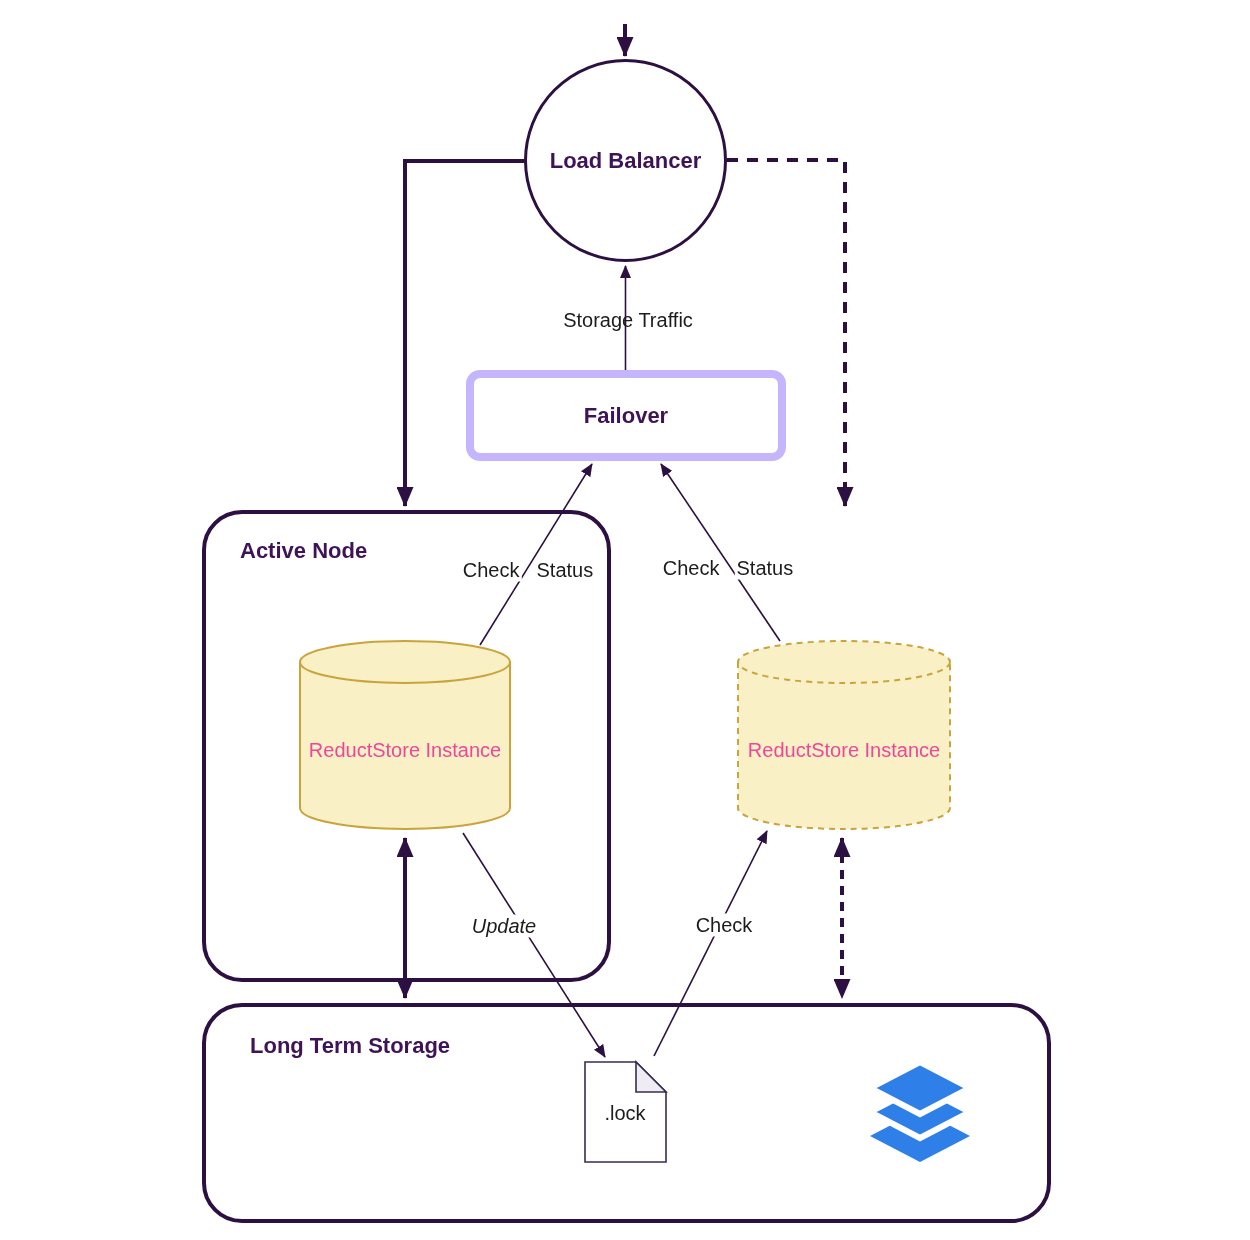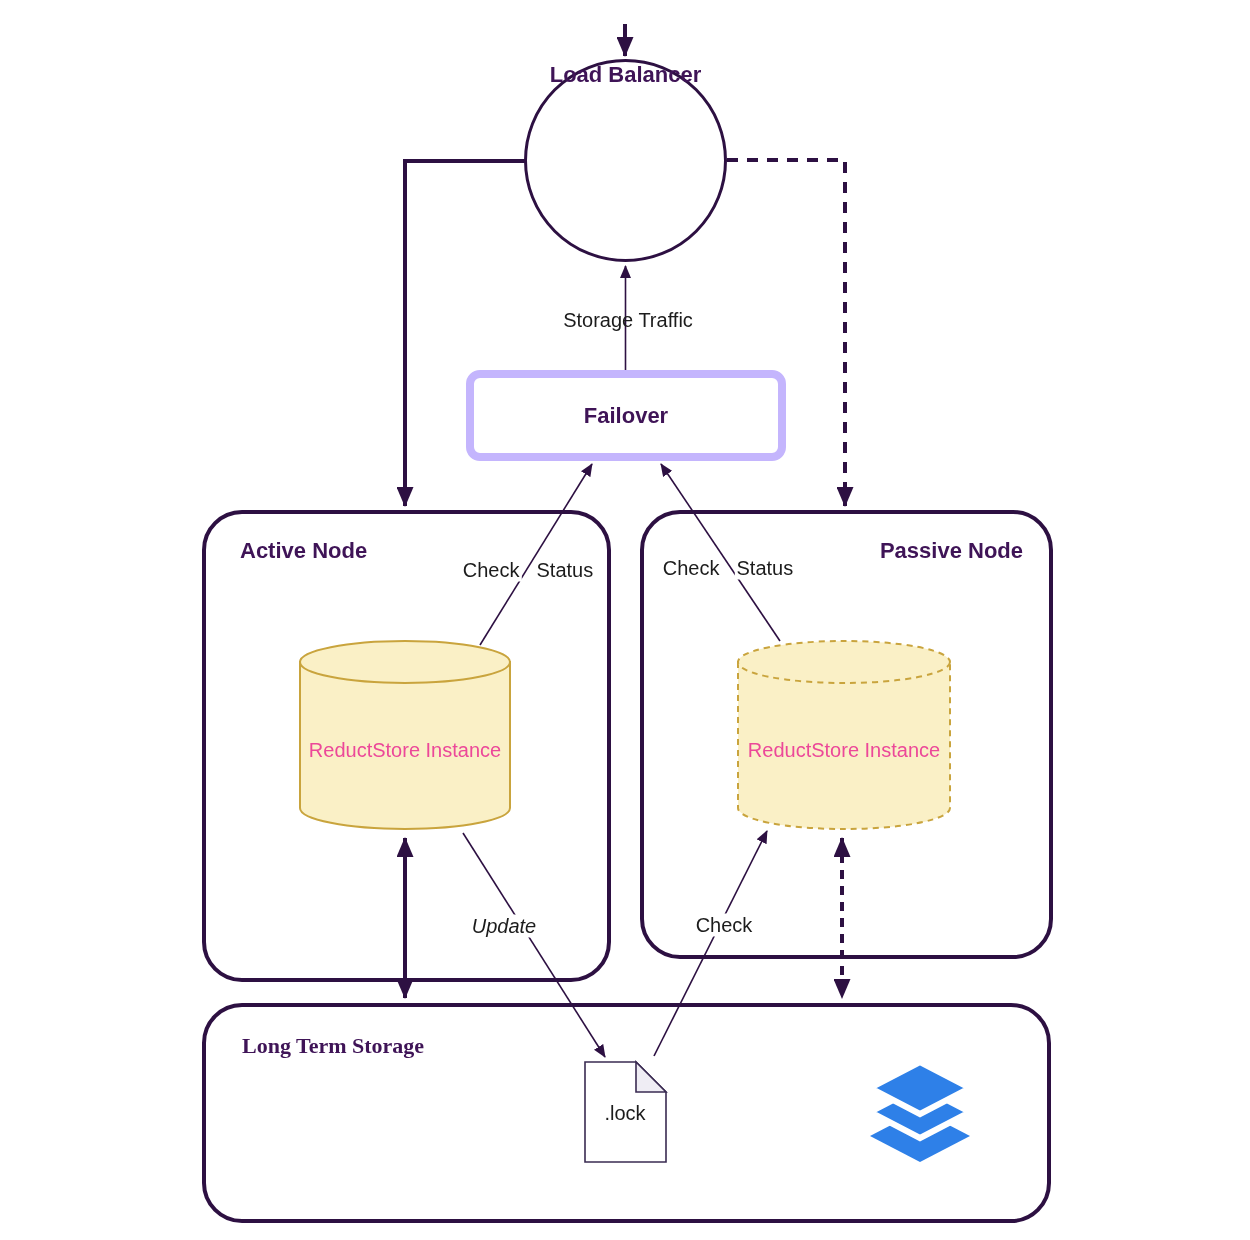--- a/index.html
+++ b/index.html
@@ -24,21 +24,21 @@
   }
   .lb-circle {
     position: absolute;
     z-index: 2;
     box-sizing: border-box;
     left: 524px; top: 59px;
     width: 203px; height: 203px;
     border: 3px solid #2D1042;
     border-radius: 50%;
     background: #ffffff;
-    display: flex; justify-content: center;
+    display: flex; align-items: center; justify-content: center;
   }
   .failover-box {
     position: absolute;
     z-index: 2;
     box-sizing: border-box;
     left: 466px; top: 370px;
     width: 320px; height: 91px;
     border: 8px solid #c4b5fd;
     border-radius: 14px;
     background: #ffffff;
@@ -50,21 +50,21 @@
 
   .title {
     font-weight: bold;
     font-size: 22px;
     color: #3F1457;
     white-space: nowrap;
   }
   .node .title { position: absolute; }
   .t-active { left: 34px; top: 24px; }
   .t-passive { right: 26px; top: 24px; }
-  .t-lts { left: 36px; top: 26px; font-family: Liberation Serif, serif; }
+  .t-lts { left: 44px; top: 26px; }
 
   .elabel {
     position: absolute;
     z-index: 3;
     font-size: 20px;
     color: #1C1C1C;
     transform: translate(-50%, -50%);
     white-space: nowrap;
     line-height: 1.15;
   }
@@ -151,23 +151,20 @@
   </div>
 
   <div class="failover-box">
     <span class="title">Failover</span>
   </div>
 
   <div class="node node-active">
     <span class="title t-active">Active Node</span>
   </div>
 
-  <div class="node node-passive">
-    <span class="title t-passive">Passive Node</span>
-  </div>
 
   <div class="node node-lts">
     <span class="title t-lts">Long Term Storage</span>
   </div>
 
   <div class="instance-label" style="left:405px; top:750px;">ReductStore Instance</div>
   <div class="instance-label" style="left:844px; top:750px;">ReductStore Instance</div>
 
   <div class="lock-label" style="left:625px; top:1113px;">.lock</div>
 

